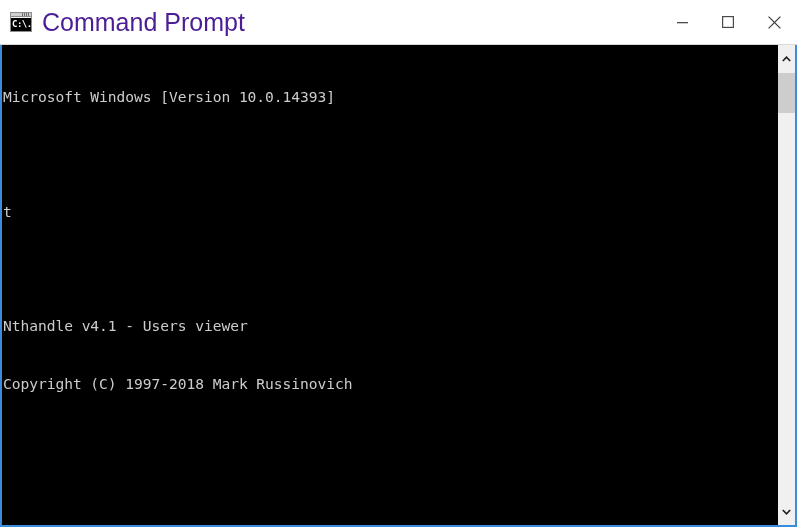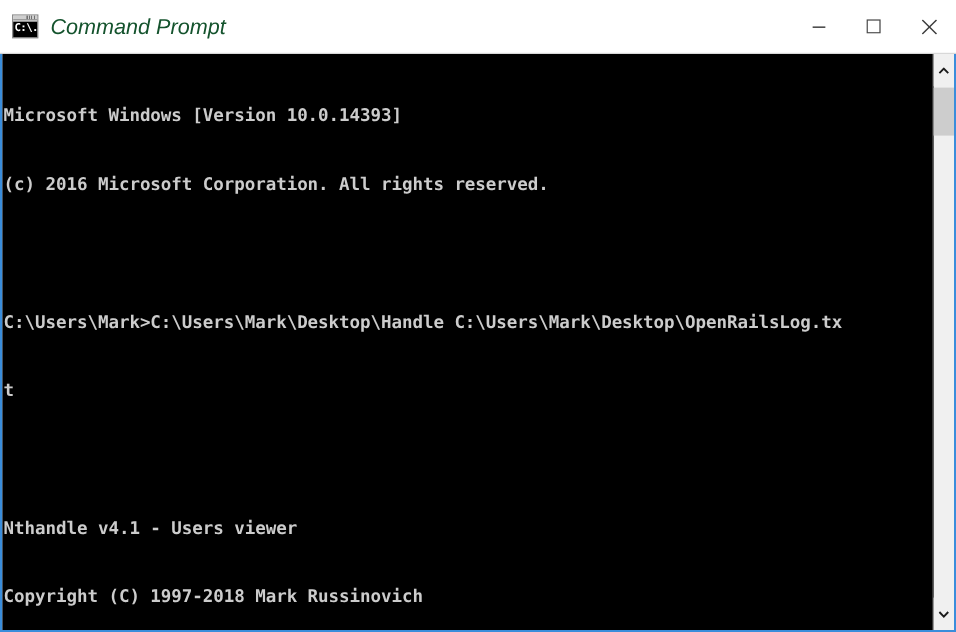--- a/index.html
+++ b/index.html
@@ -83,26 +83,25 @@
     font-family: "DejaVu Sans Mono", monospace;
     font-size: 9px;
     line-height: 12px;
     font-weight: bold;
     text-align: left;
     padding-left: 1px;
     box-sizing: border-box;
     letter-spacing: -0.5px;
   }
   .title-text {
-    font-size: 18px;
-    color: #14532d;
+    font-size: 25px;
+    color: #4c1d95;
     font-family: "Liberation Sans", sans-serif;
     white-space: nowrap;
     flex: 0 0 auto;
-    font-style: italic;
   }
   .title-spacer { flex: 1 1 auto; }
 
   .winbtn {
     width: 46px;
     height: 44px;
     display: flex;
     align-items: center;
     justify-content: center;
     flex: 0 0 auto;
@@ -131,21 +130,20 @@
     font-family: "DejaVu Sans Mono", monospace;
     font-size: 14.6px;
     line-height: 19.1px;
     letter-spacing: -0.05px;
     white-space: pre;
     font-weight: normal;
   }
   .console-line {
     height: 19.1px;
     white-space: pre;
-    font-weight: bold;
   }
 
   
   .scrollbar {
     position: absolute;
     top: 45px;
     right: 0;
     bottom: 0;
     width: 17px;
     background: #f0f0f0;
@@ -202,23 +200,21 @@
       <svg width="13" height="13" viewBox="0 0 13 13" aria-hidden="true">
         <line x1="0.6" y1="0.6" x2="12.4" y2="12.4" stroke="#3b3b3b" stroke-width="1.2"></line>
         <line x1="12.4" y1="0.6" x2="0.6" y2="12.4" stroke="#3b3b3b" stroke-width="1.2"></line>
       </svg>
     </div>
   </div>
 
   <div class="console">
     <div class="console-text">
       <div class="console-line">Microsoft Windows [Version 10.0.14393]</div>
-      <div class="console-line">(c) 2016 Microsoft Corporation. All rights reserved.</div>
       <div class="console-line"></div>
-      <div class="console-line">C:\Users\Mark&gt;C:\Users\Mark\Desktop\Handle C:\Users\Mark\Desktop\OpenRailsLog.tx</div>
       <div class="console-line">t</div>
       <div class="console-line"></div>
       <div class="console-line">Nthandle v4.1 - Users viewer</div>
       <div class="console-line">Copyright (C) 1997-2018 Mark Russinovich</div>
       
       
       
       
       
     </div>

